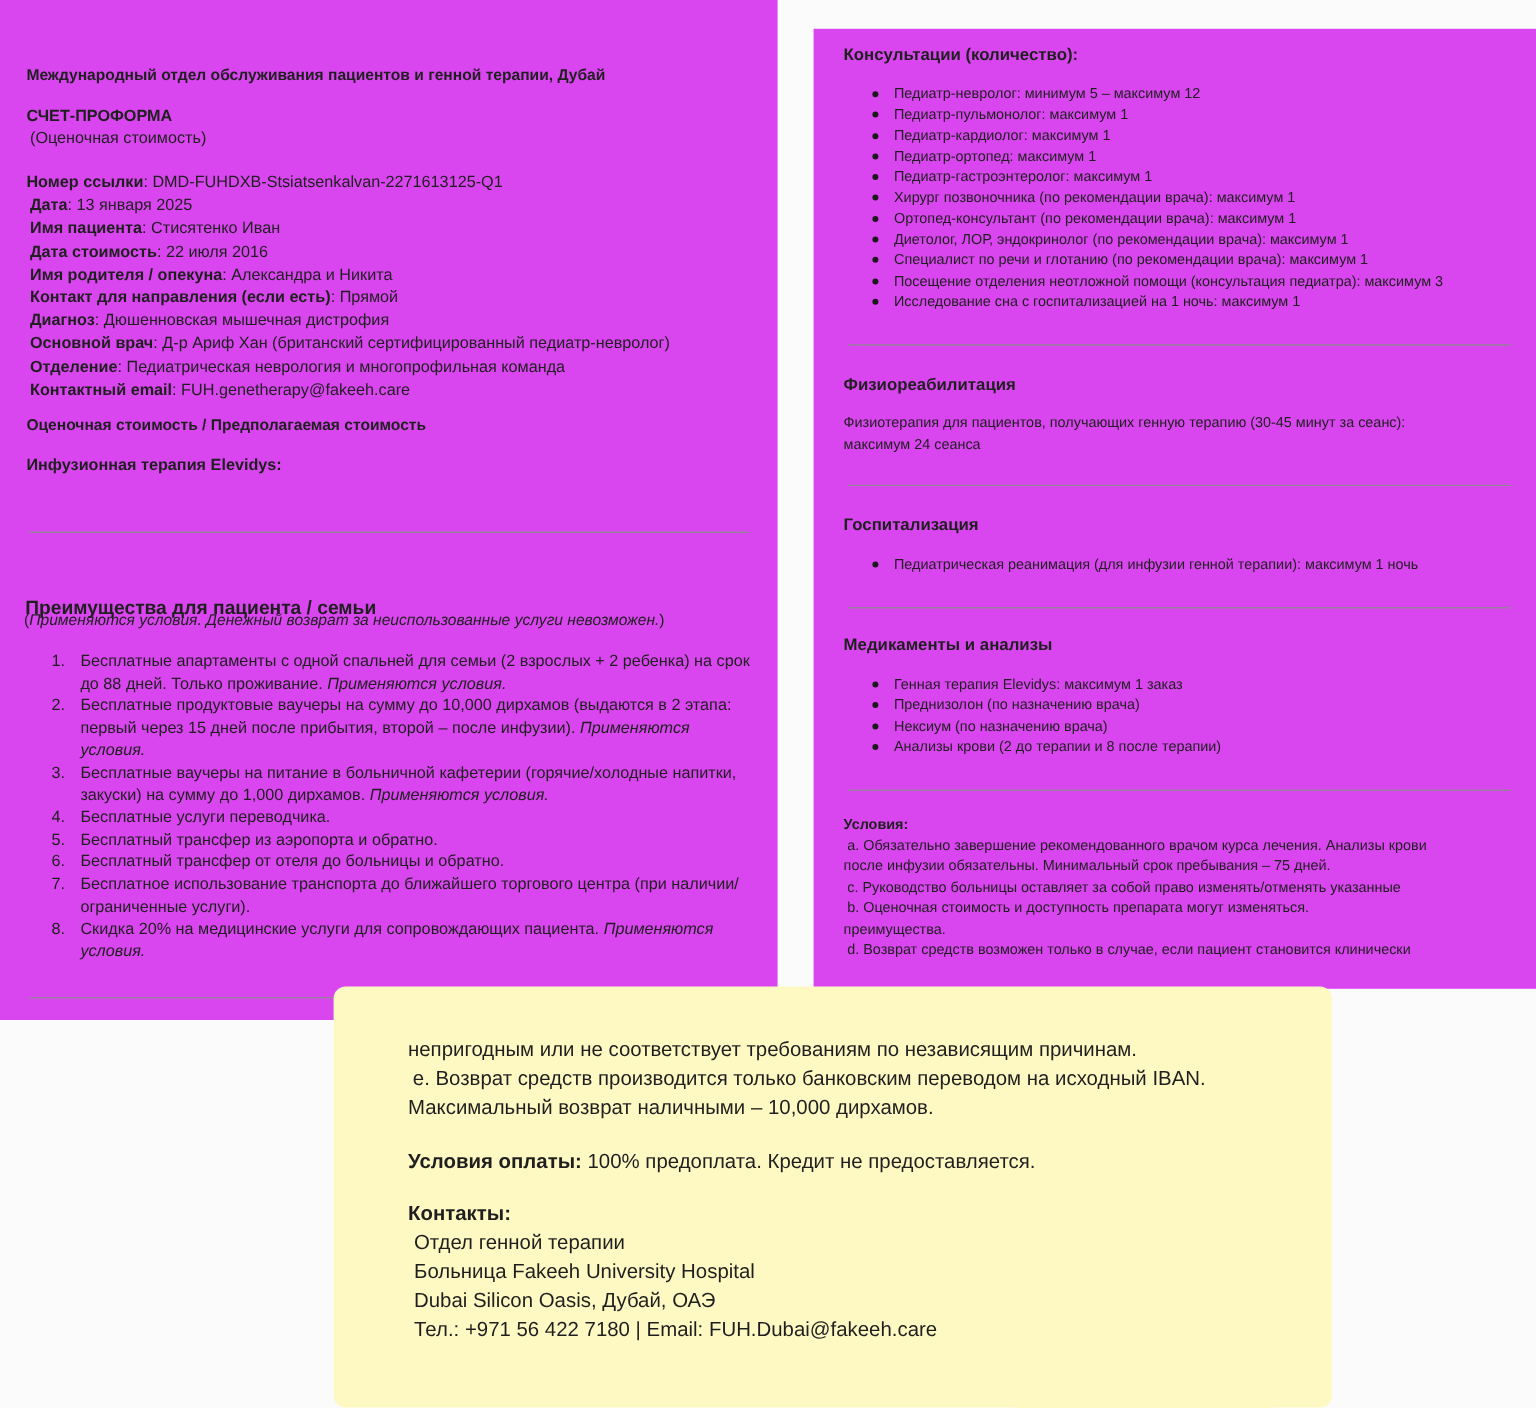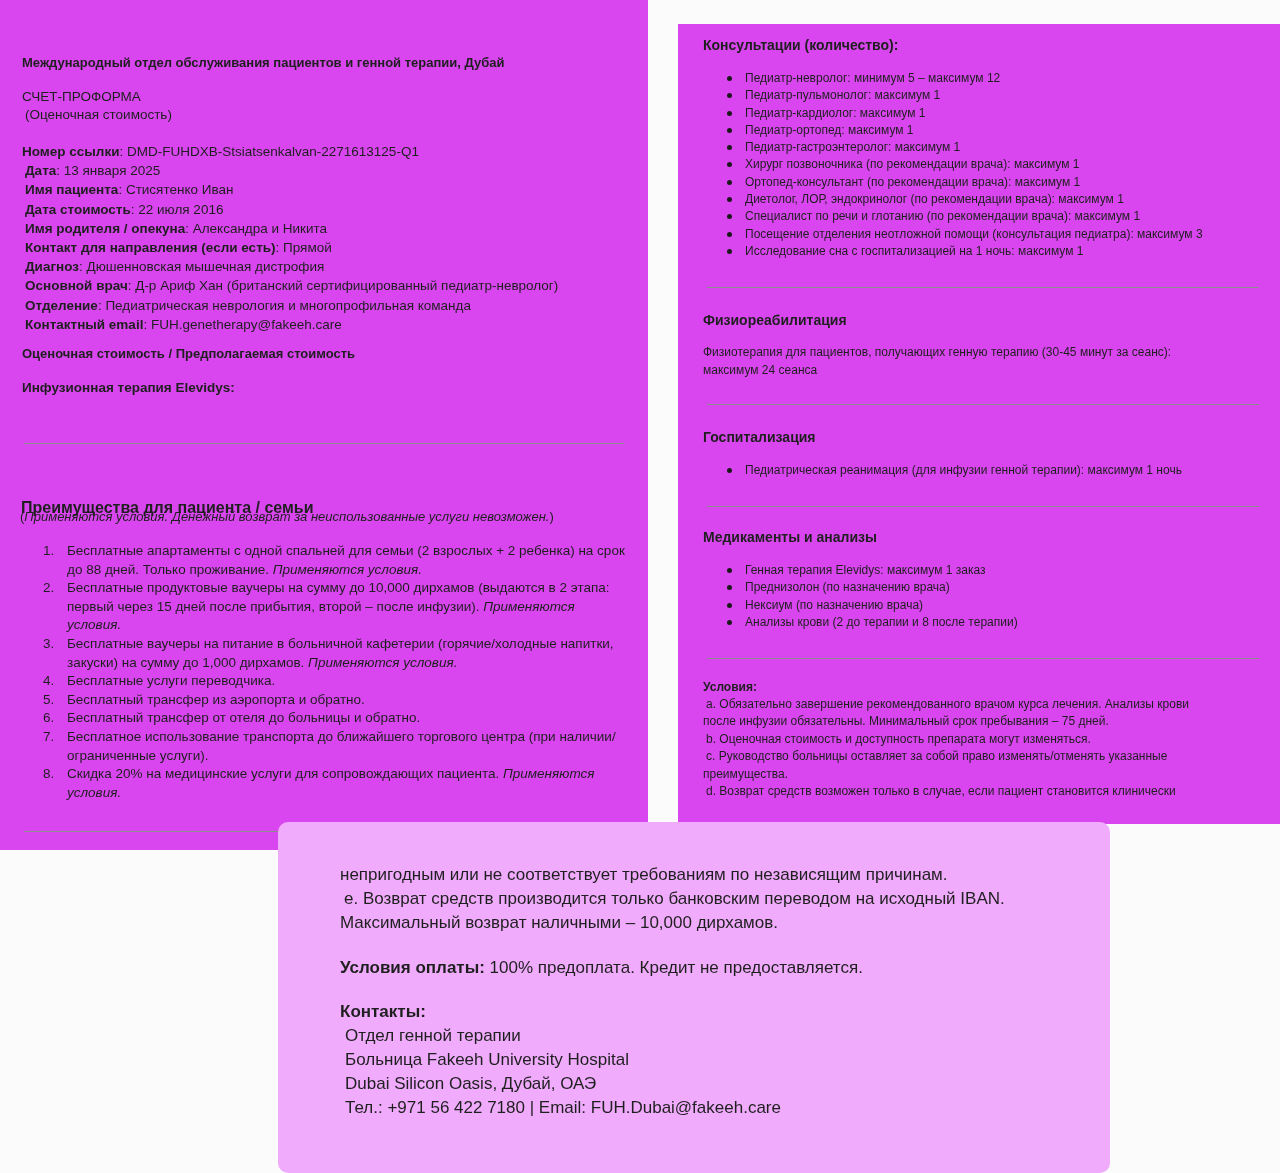--- a/index.html
+++ b/index.html
@@ -4,28 +4,28 @@
 <style>
   html, body { margin: 0; padding: 0; }
   body {
     width: 1280px; height: 1173px; position: relative; overflow: hidden;
     background: #fbfbfb; color: #1f1f1f;
     font-family: "Liberation Sans", "DejaVu Sans", sans-serif;
   }
   .panel { position: absolute; background: #d946ef; }
   #left-panel { left: 0; top: 0; width: 648px; height: 850px; }
   #right-panel { left: 678px; top: 24px; width: 602px; height: 800px; }
-  #bottom-panel { left: 278px; top: 822px; width: 832px; height: 351px; border-radius: 10px; background: #f0abfc; }
+  #bottom-panel { left: 278px; top: 822px; width: 832px; height: 351px; border-radius: 10px; background: #fef9c3; }
 
   .b { font-weight: bold; }
   .it { font-style: italic; }
 
   
   .org-title { position: absolute; left: 22px; top: 55px; font-size: 13px; font-weight: bold; }
-  .doc-title { position: absolute; left: 22px; top: 89px; font-size: 13.5px; font-weight: normal; }
+  .doc-title { position: absolute; left: 22px; top: 89px; font-size: 13.5px; font-weight: bold; }
   .doc-sub { position: absolute; left: 25px; top: 107px; font-size: 13.5px; }
   .fields { position: absolute; left: 22px; top: 142px; font-size: 13.5px; line-height: 19.2px; }
   .fields .row { padding-left: 3px; white-space: nowrap; }
   .fields .row:first-child { padding-left: 0; }
   .est-title { position: absolute; left: 22px; top: 346px; font-size: 13px; font-weight: bold; }
   .therapy-title { position: absolute; left: 22px; top: 380px; font-size: 13.5px; font-weight: bold; }
   .therapy-price { position: absolute; left: 25px; top: 399px; font-size: 13.5px; }
   .hr { position: absolute; height: 1px; background: #8c8c8c; }
   .benefits-title { position: absolute; left: 21px; top: 499px; font-size: 16px; font-weight: bold; }
   .benefits-note { position: absolute; left: 20px; top: 509px; font-size: 13px; }
@@ -132,22 +132,22 @@
     <li><span class="dot"></span><span>Нексиум (по назначению врача)</span></li>
     <li><span class="dot"></span><span>Анализы крови (2 до терапии и 8 после терапии)</span></li>
   </ul>
 
   <div class="hr" style="left:29px; top:634px; width:552px;"></div>
 
   <div class="cond-title">Условия:</div>
   <div class="cond-text">
     <span class="line ind"> a. Обязательно завершение рекомендованного врачом курса лечения. Анализы крови</span>
     <span class="line">после инфузии обязательны. Минимальный срок пребывания – 75 дней.</span>
+    <span class="line ind"> c. Руководство больницы оставляет за собой право изменять/отменять указанные</span>
     <span class="line ind"> b. Оценочная стоимость и доступность препарата могут изменяться.</span>
-    <span class="line ind"> c. Руководство больницы оставляет за собой право изменять/отменять указанные</span>
     <span class="line">преимущества.</span>
     <span class="line ind"> d. Возврат средств возможен только в случае, если пациент становится клинически</span>
   </div>
 </div>
 
 <div class="panel" id="bottom-panel">
   <div class="bt" style="top:41px;">непригодным или не соответствует требованиям по независящим причинам.</div>
   <div class="bt" style="top:65px; padding-left:4px;"> e. Возврат средств производится только банковским переводом на исходный IBAN.</div>
   <div class="bt" style="top:89px;">Максимальный возврат наличными – 10,000 дирхамов.</div>
 

